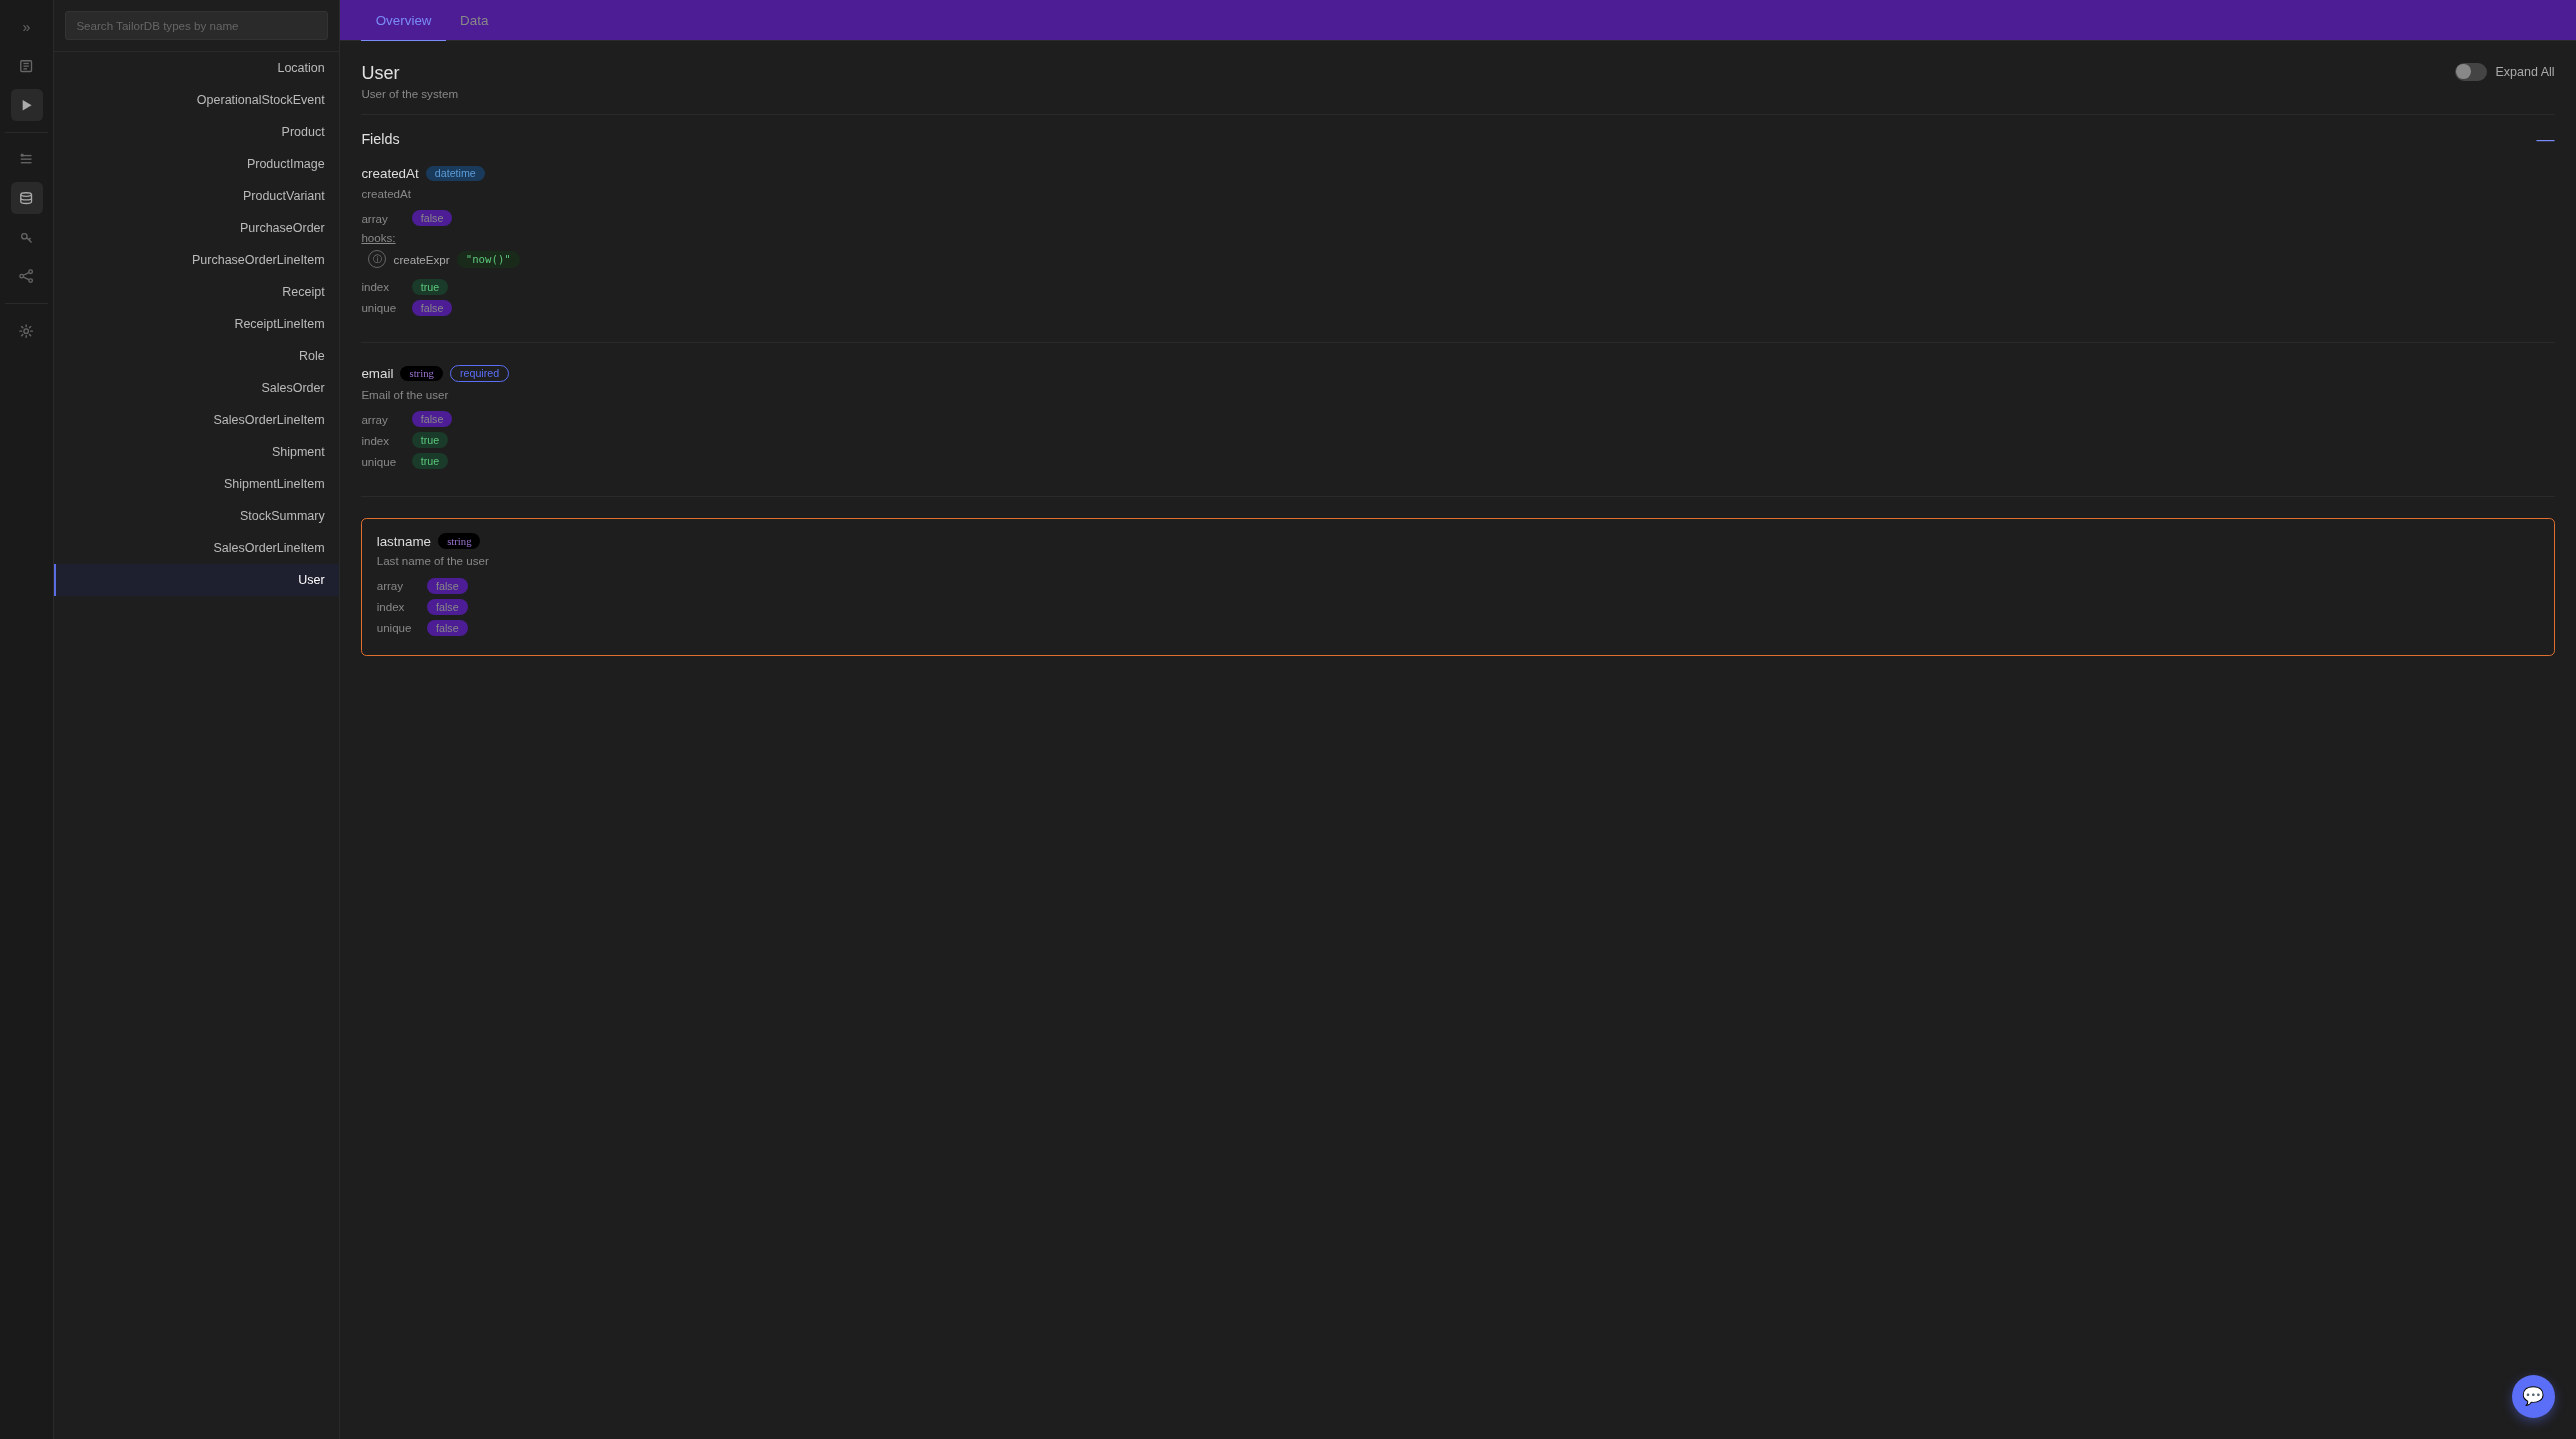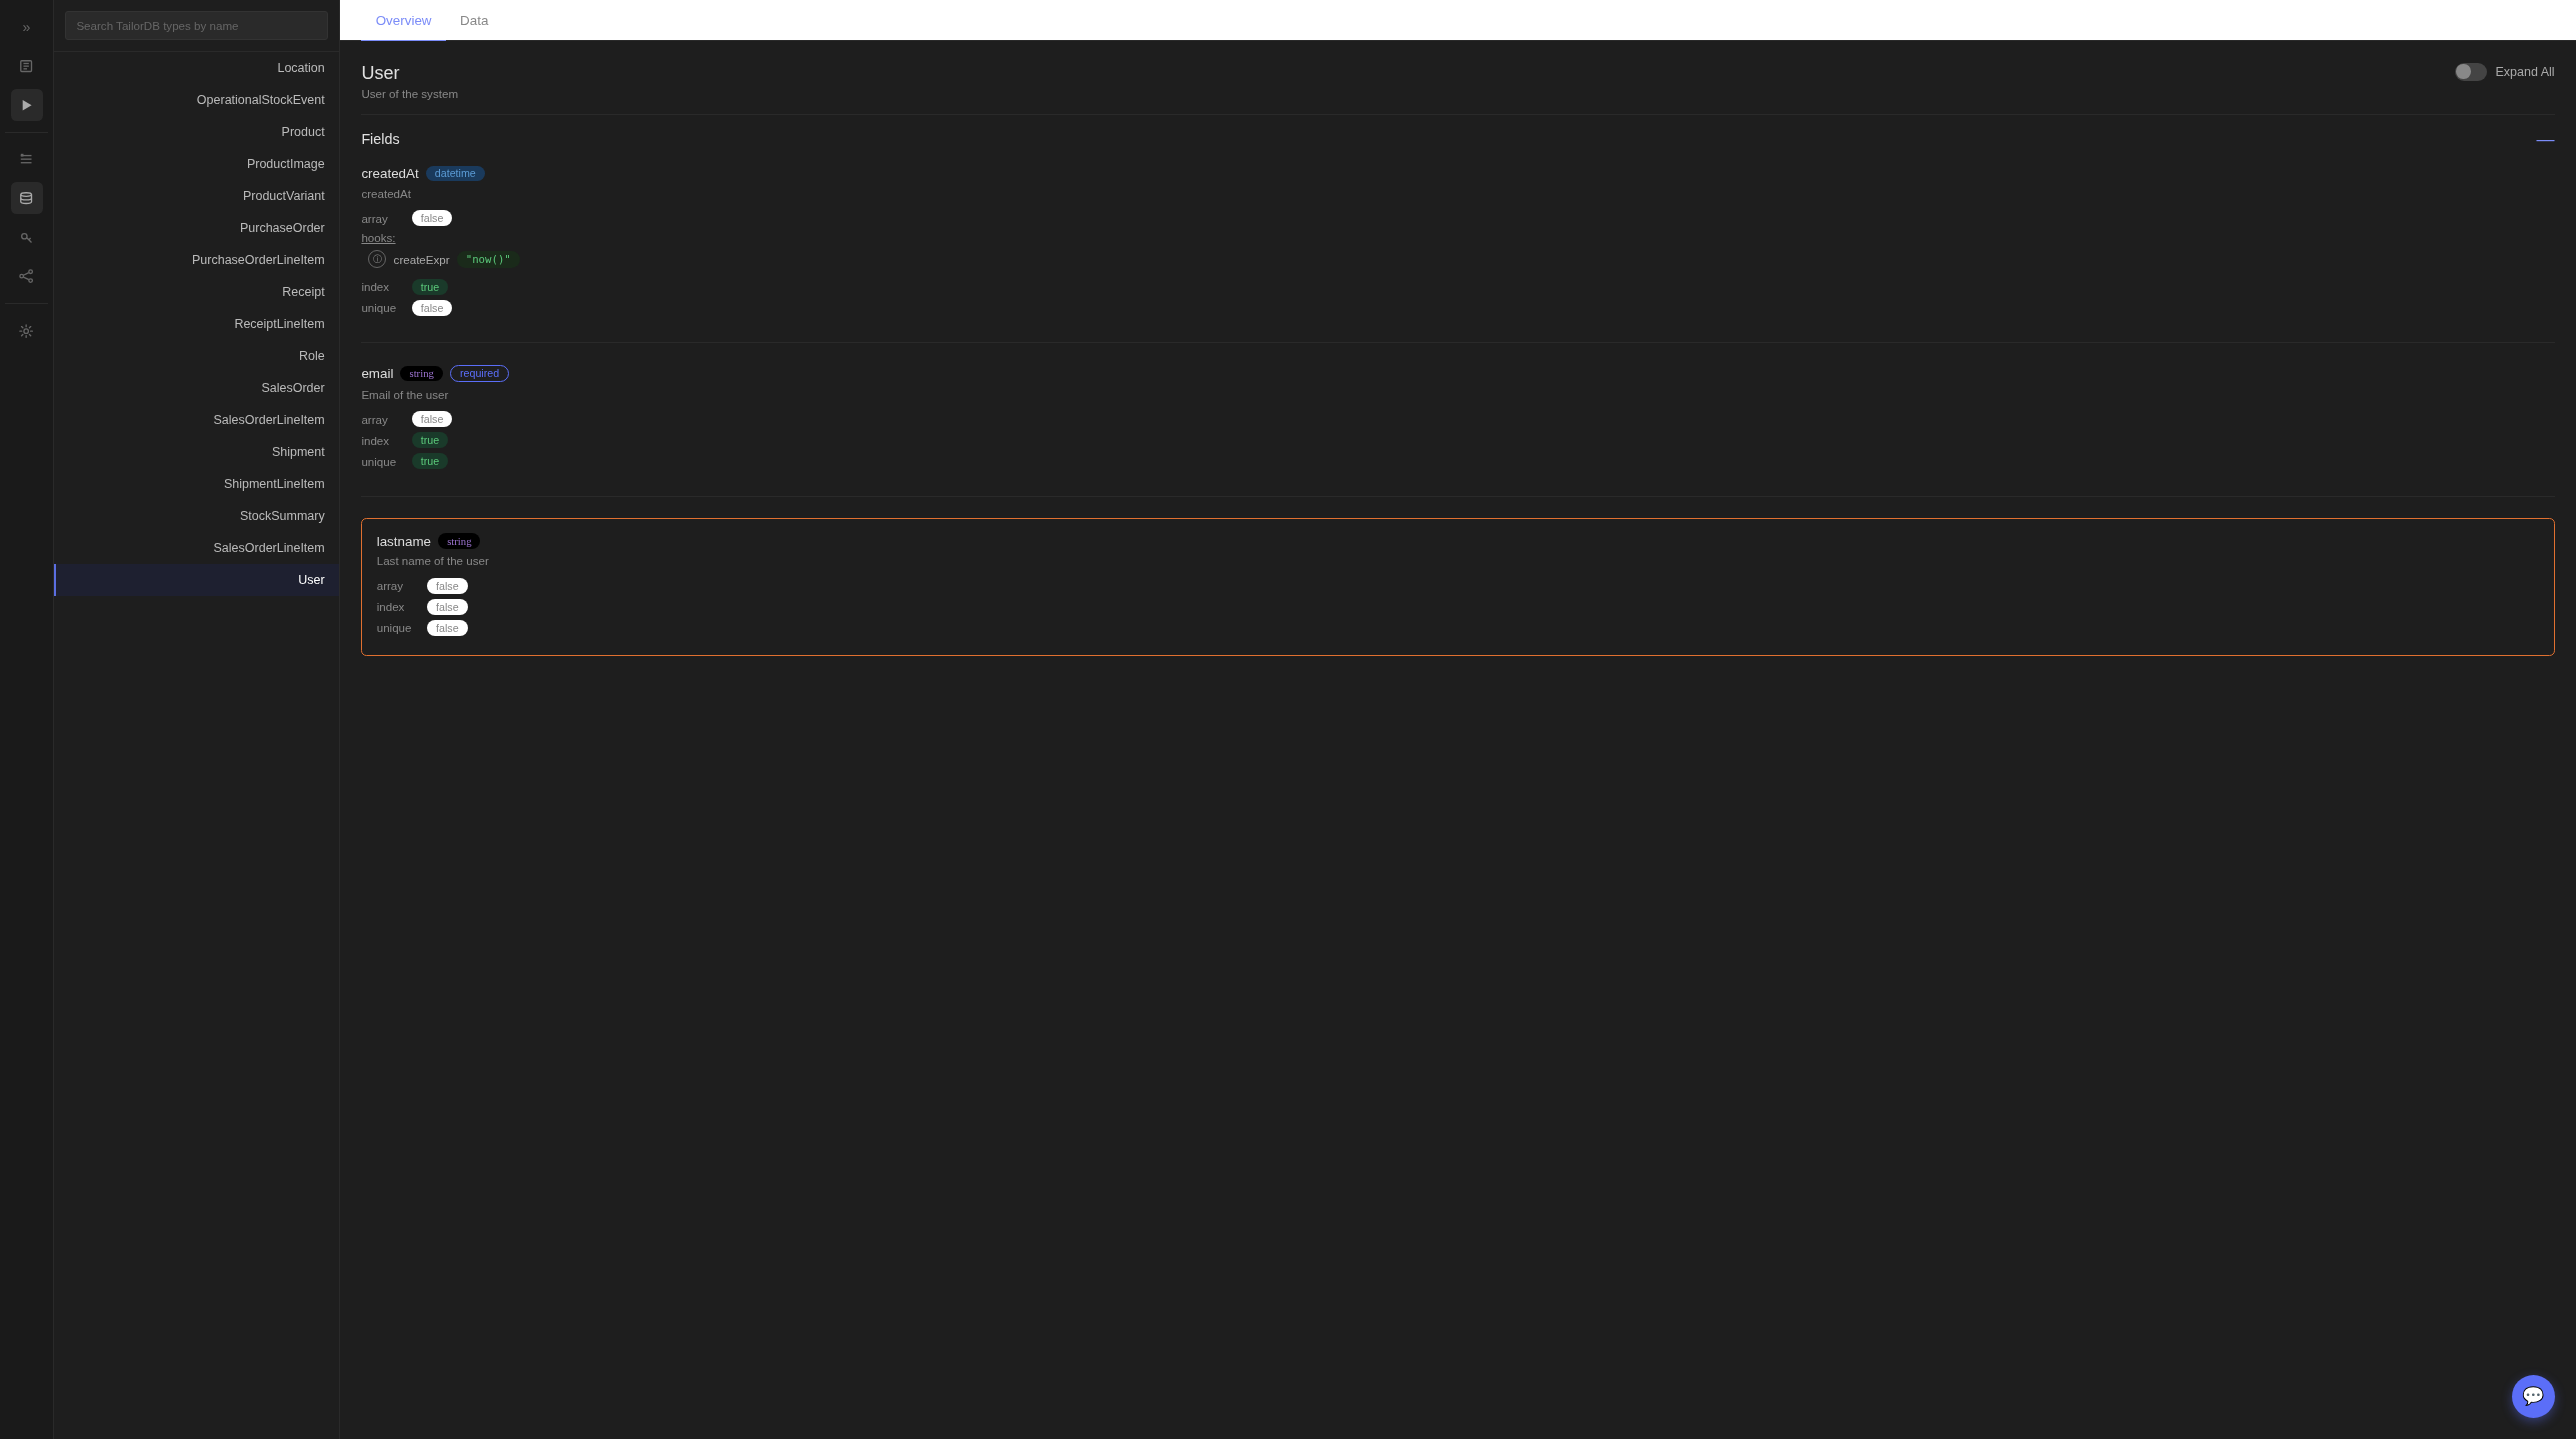--- a/index.html
+++ b/index.html
@@ -99,21 +99,21 @@
       flex-direction: column;
       background: #1e1e1e;
       overflow: hidden;
     }
 
     
     .tabs {
       display: flex;
       border-bottom: 0.9px solid #2a2a2a;
       padding: 0 21.4px;
-      background: #ffffff;
+      background: #4c1d95;
     }
     .tab {
       padding: 12.5px 14.3px;
       cursor: pointer;
       color: #888;
       font-size: 13.4px;
       border-bottom: 1.8px solid transparent;
       margin-bottom: -0.9px;
     }
     .tab.active {
@@ -249,21 +249,21 @@
       color: #888;
       font-size: 11.6px;
       min-width: 45px;
     }
     .meta-badge {
       padding: 1.8px 9px;
       border-radius: 10.7px;
       font-size: 10.7px;
       font-weight: 500;
     }
-    .meta-false { background: #ffffff; color: #888; }
+    .meta-false { background: #4c1d95; color: #888; }
     .meta-true { background: #1a3a2a; color: #5bc87a; }
 
     .hooks-label {
       color: #888;
       font-size: 11.6px;
       text-decoration: underline;
       margin-bottom: 6px;
     }
     .hook-row {
       display: flex;

